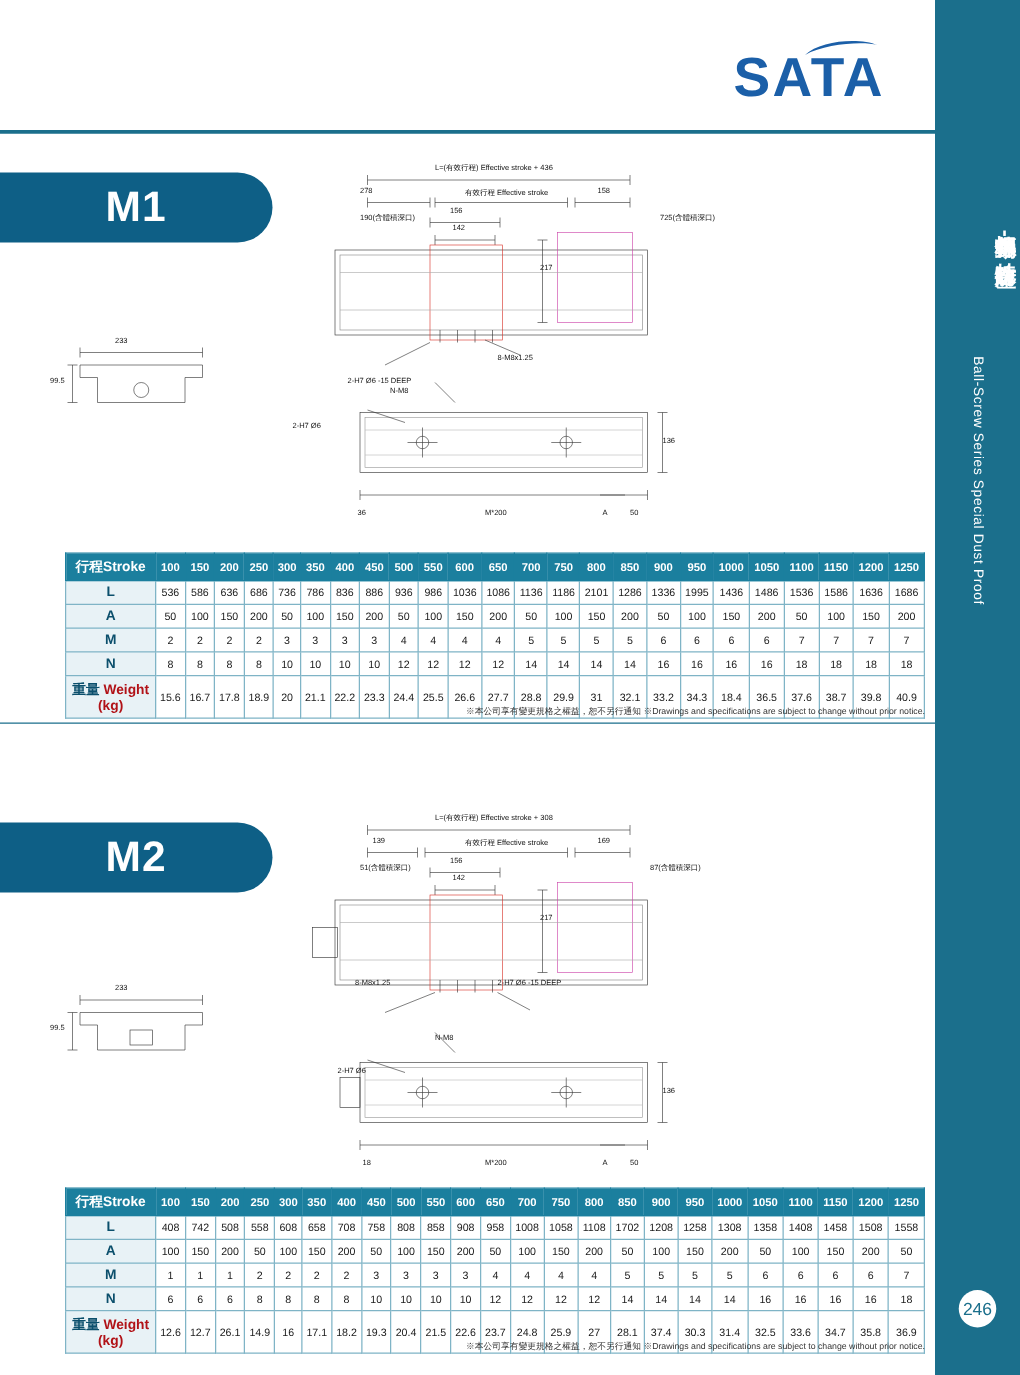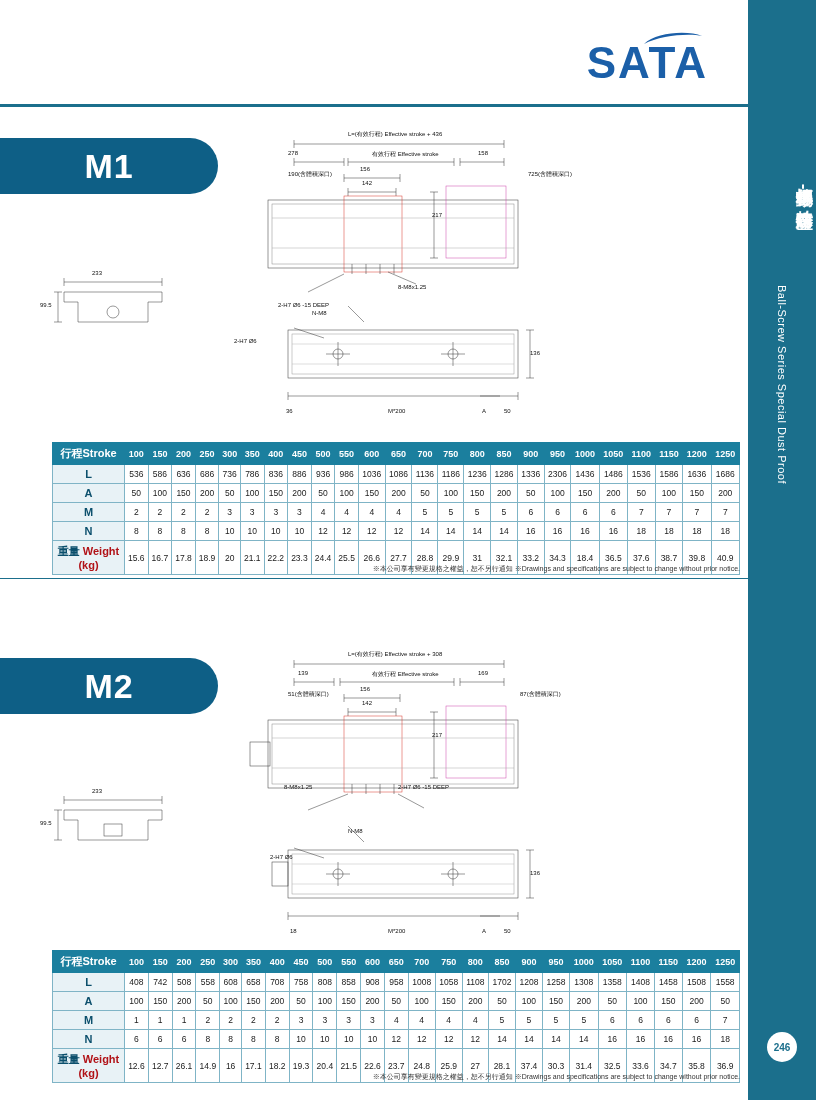--- a/index.html
+++ b/index.html
@@ -31,21 +31,21 @@
   .sidebar .en {
     position:absolute; top:285px; left:50%; transform:translateX(-50%);
     writing-mode: vertical-rl;
     font-size:11px; letter-spacing:0.5px;
     height:200px;
   }
   .page-num {
     position:absolute; bottom:38px; left:50%; transform:translateX(-50%);
     width:30px; height:30px; border-radius:50%;
     background:#ffffff; color:#1b6f8c;
-    font-size:10px; font-weight:bold;
+    font-size:14px; font-weight:normal;
     display:flex; align-items:center; justify-content:center;
   }
   
   .logo {
     position:absolute; top:38px; right:108px;
     font-size:44px; font-weight:bold; color:#1b5fa8;
     letter-spacing:2px;
     font-family:"Liberation Sans", sans-serif;
   }
   .logo .swoosh {
@@ -291,24 +291,24 @@
           <td>736</td>
           <td>786</td>
           <td>836</td>
           <td>886</td>
           <td>936</td>
           <td>986</td>
           <td>1036</td>
           <td>1086</td>
           <td>1136</td>
           <td>1186</td>
-          <td>1236</td>
+          <td>2101</td>
           <td>1286</td>
           <td>1336</td>
-          <td>2306</td>
+          <td>1995</td>
           <td>1436</td>
           <td>1486</td>
           <td>1536</td>
           <td>1586</td>
           <td>1636</td>
           <td>1686</td>
         </tr>
         <tr>
           <td class="rowlabel">A</td>
           <td>50</td>

